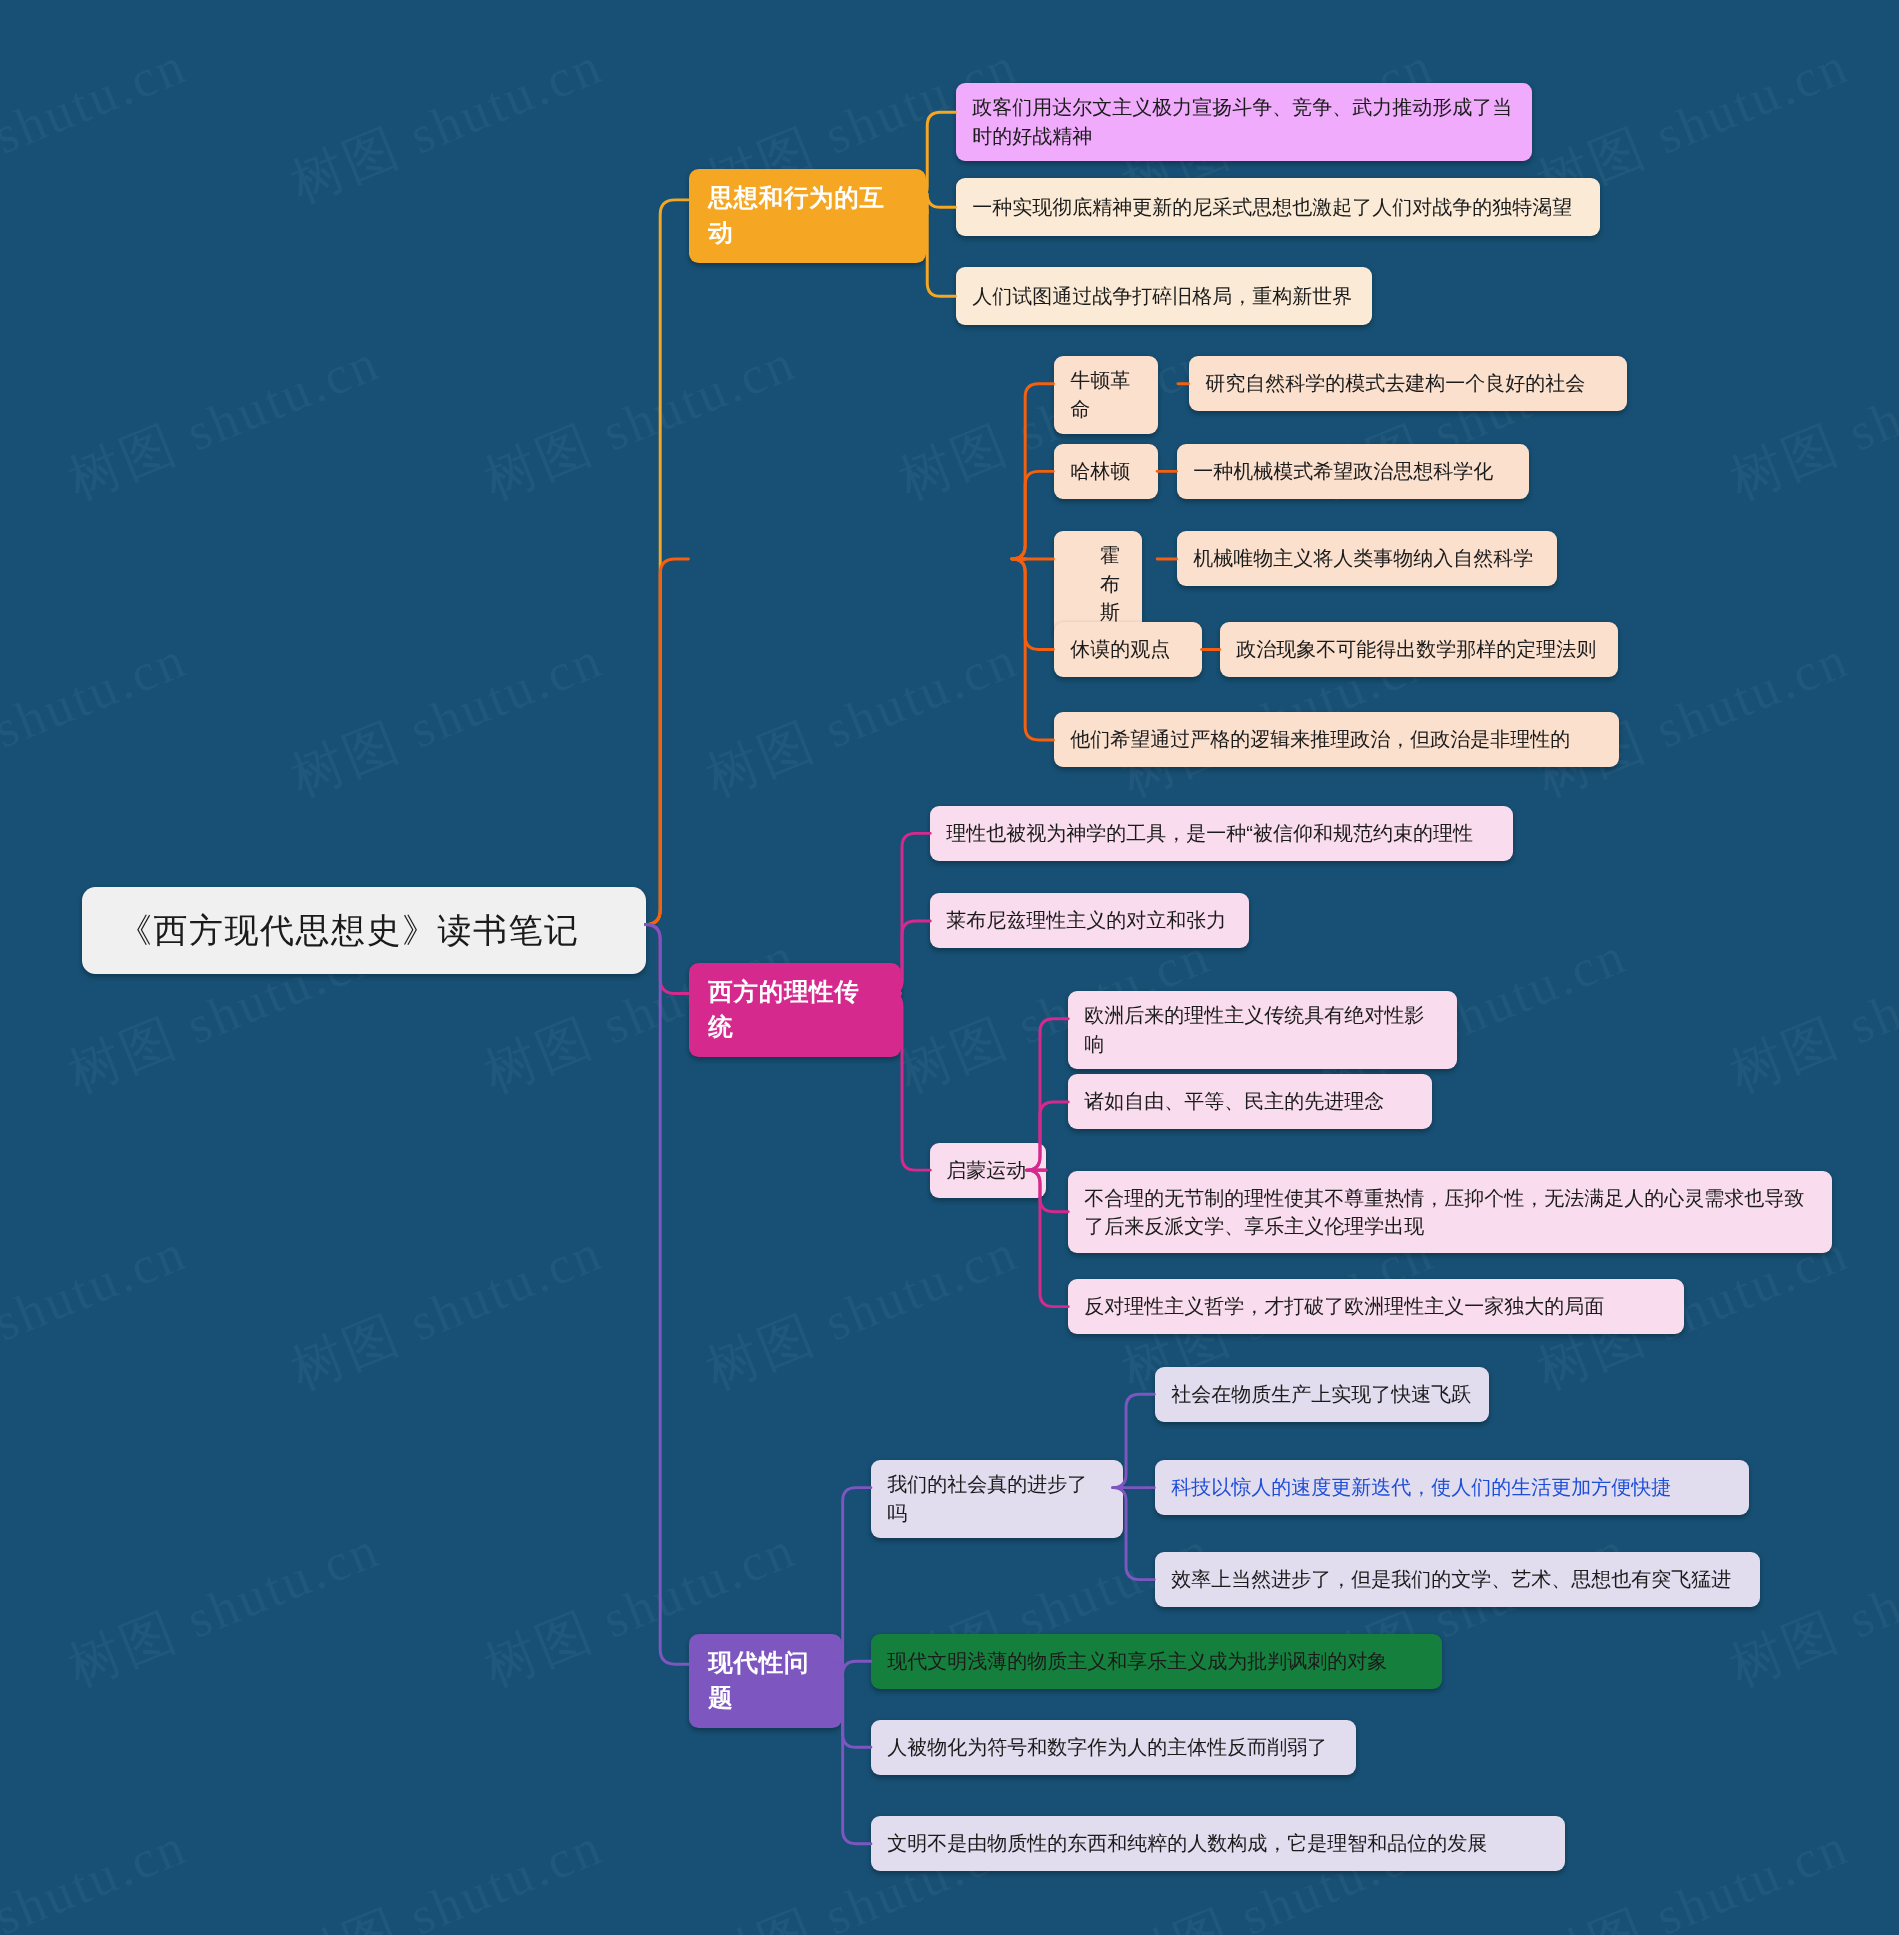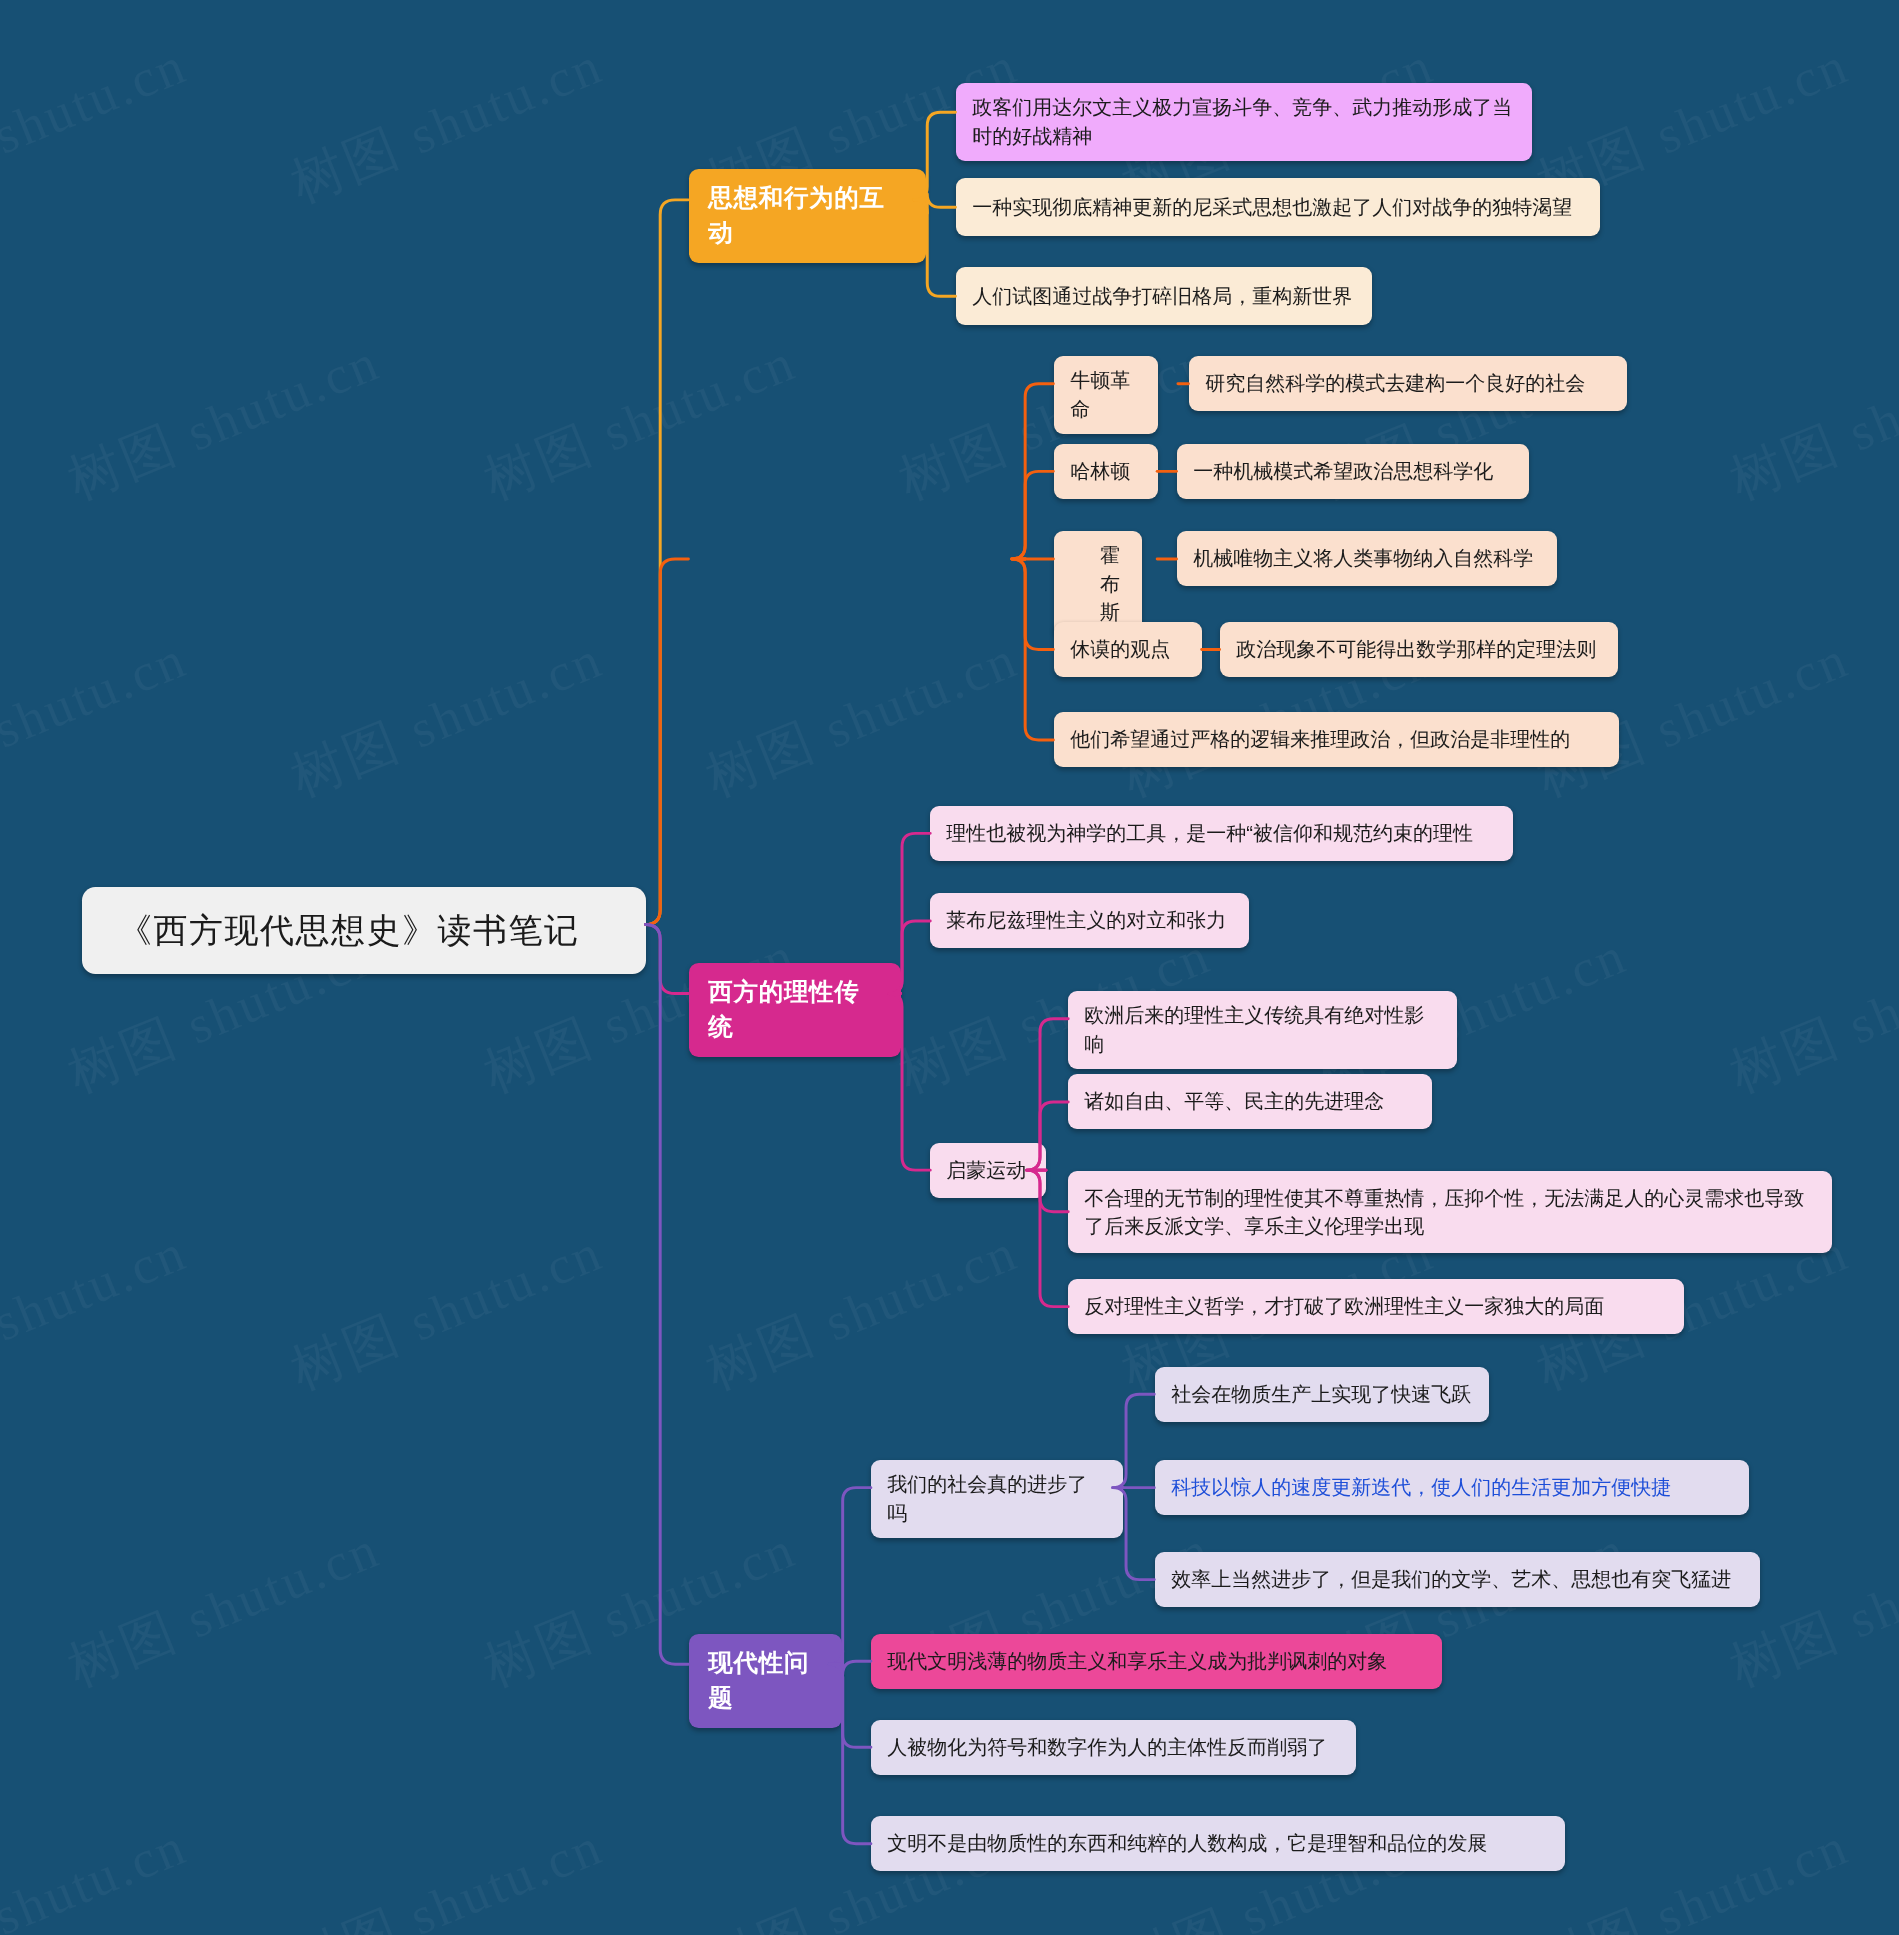--- a/index.html
+++ b/index.html
@@ -148,17 +148,17 @@
     <div class="node node-l2" style="left: 930px; top: 1143px; width: 116px; min-height: 55px; background: rgb(249, 220, 238); color: rgb(27, 27, 27);"><span>启蒙运动</span></div>
     <div class="node node-l3" style="left: 1068px; top: 991px; width: 389px; min-height: 55px; background: rgb(249, 220, 238); color: rgb(27, 27, 27);"><span>欧洲后来的理性主义传统具有绝对性影响</span></div>
     <div class="node node-l3" style="left: 1068px; top: 1074px; width: 364px; min-height: 55px; background: rgb(249, 220, 238); color: rgb(27, 27, 27);"><span>诸如自由、平等、民主的先进理念</span></div>
     <div class="node node-l3" style="left: 1068px; top: 1171px; width: 764px; min-height: 82px; background: rgb(249, 220, 238); color: rgb(27, 27, 27);"><span>不合理的无节制的理性使其不尊重热情，压抑个性，无法满足人的心灵需求也导致了后来反派文学、享乐主义伦理学出现</span></div>
     <div class="node node-l3" style="left: 1068px; top: 1279px; width: 616px; min-height: 55px; background: rgb(249, 220, 238); color: rgb(27, 27, 27);"><span>反对理性主义哲学，才打破了欧洲理性主义一家独大的局面</span></div>
     <div class="node node-l1" style="left: 689px; top: 1634px; width: 153px; min-height: 61px; background: rgb(125, 86, 192); color: rgb(255, 255, 255);"><span>现代性问题</span></div>
     <div class="node node-l2" style="left: 871px; top: 1460px; width: 252px; min-height: 55px; background: rgb(226, 220, 239); color: rgb(27, 27, 27);"><span>我们的社会真的进步了吗</span></div>
     <div class="node node-l3" style="left: 1155px; top: 1367px; width: 334px; min-height: 55px; background: rgb(226, 220, 239); color: rgb(27, 27, 27);"><span>社会在物质生产上实现了快速飞跃</span></div>
     <div class="node node-l3" style="left: 1155px; top: 1460px; width: 594px; min-height: 55px; background: rgb(226, 220, 239); color: #1d4ed8;"><span>科技以惊人的速度更新迭代，使人们的生活更加方便快捷</span></div>
     <div class="node node-l3" style="left: 1155px; top: 1552px; width: 605px; min-height: 55px; background: rgb(226, 220, 239); color: rgb(27, 27, 27);"><span>效率上当然进步了，但是我们的文学、艺术、思想也有突飞猛进</span></div>
-    <div class="node node-l2" style="left: 871px; top: 1634px; width: 571px; min-height: 55px; background: #ec4899; color: rgb(27, 27, 27); align-items: center;"><span>现代文明浅薄的物质主义和享乐主义成为批判讽刺的对象</span></div>
+    <div class="node node-l2" style="left: 871px; top: 1634px; width: 571px; min-height: 55px; background: #15803d; color: rgb(27, 27, 27); align-items: center;"><span>现代文明浅薄的物质主义和享乐主义成为批判讽刺的对象</span></div>
     <div class="node node-l2" style="left: 871px; top: 1720px; width: 485px; min-height: 55px; background: rgb(226, 220, 239); color: rgb(27, 27, 27);"><span>人被物化为符号和数字作为人的主体性反而削弱了</span></div>
     <div class="node node-l2" style="left: 871px; top: 1816px; width: 694px; min-height: 55px; background: rgb(226, 220, 239); color: rgb(27, 27, 27);"><span>文明不是由物质性的东西和纯粹的人数构成，它是理智和品位的发展</span></div>
   </div>
 
 
 </body></html>

